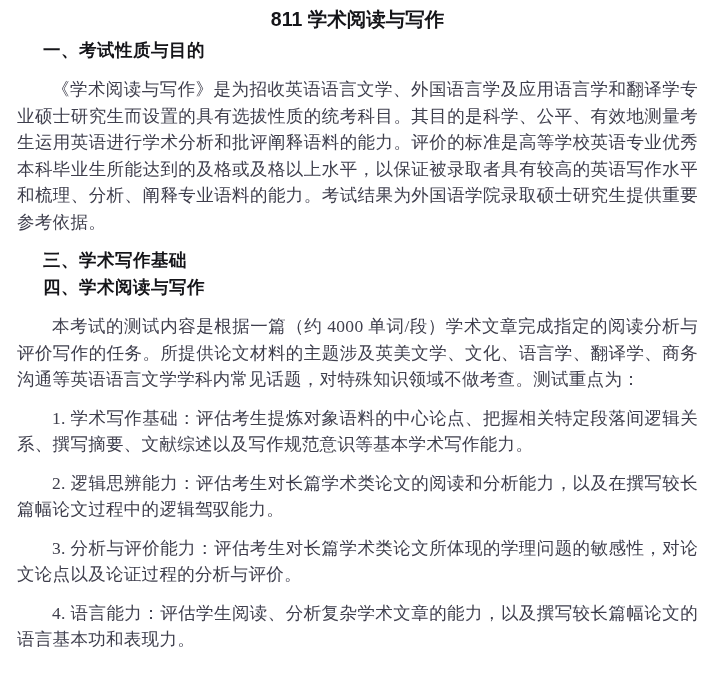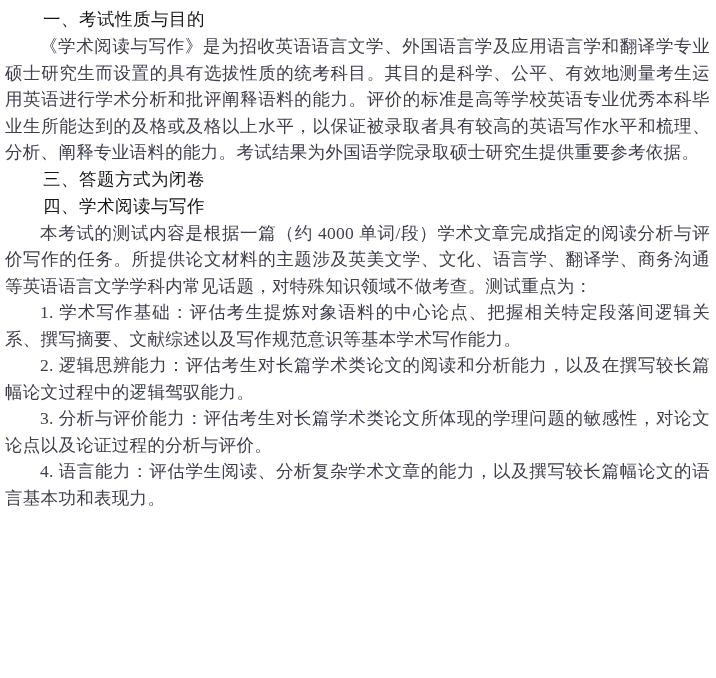--- a/index.html
+++ b/index.html
@@ -23,52 +23,53 @@
     font-family: "Liberation Sans", "DejaVu Sans", sans-serif;
     font-weight: bold;
     font-size: 19.5px;
     line-height: 26px;
     color: #151519;
     text-align: center;
     margin: 0 0 5px 0;
   }
   .section-heading {
     font-family: "Liberation Sans", "DejaVu Sans", sans-serif;
-    font-weight: normal;
+    font-weight: bold;
     font-size: 17.5px;
     line-height: 27px;
     color: #151519;
     margin: 0 0 0 38px;
     letter-spacing: 0.5px;
   }
   .para {
-    margin: 0;
+    margin: 12px;
     text-indent: 2em;
     text-align: justify;
     line-height: 26.5px;
     letter-spacing: 0.3px;
     word-break: break-all;
   }
 </style>
 </head>
 <body>
 
 <div class="page">
 
+  <h1 class="doc-title">811 学术阅读与写作</h1>
 
   <section>
     <h2 class="section-heading">一、考试性质与目的</h2>
     <p class="para">《学术阅读与写作》是为招收英语语言文学、外国语言学及应用语言学和翻译学专业硕士研究生而设置的具有选拔性质的统考科目。其目的是科学、公平、有效地测量考生运用英语进行学术分析和批评阐释语料的能力。评价的标准是高等学校英语专业优秀本科毕业生所能达到的及格或及格以上水平，以保证被录取者具有较高的英语写作水平和梳理、分析、阐释专业语料的能力。考试结果为外国语学院录取硕士研究生提供重要参考依据。</p>
   </section>
 
   <section>
   </section>
 
   <section>
-    <h2 class="section-heading">三、答题方式为闭卷</h2>
+    <h2 class="section-heading">三、学术写作基础</h2>
   </section>
 
   <section>
     <h2 class="section-heading">四、学术阅读与写作</h2>
     <p class="para">本考试的测试内容是根据一篇（约 4000 单词/段）学术文章完成指定的阅读分析与评价写作的任务。所提供论文材料的主题涉及英美文学、文化、语言学、翻译学、商务沟通等英语语言文学学科内常见话题，对特殊知识领域不做考查。测试重点为：</p>
     <p class="para">1. 学术写作基础：评估考生提炼对象语料的中心论点、把握相关特定段落间逻辑关系、撰写摘要、文献综述以及写作规范意识等基本学术写作能力。</p>
     <p class="para">2. 逻辑思辨能力：评估考生对长篇学术类论文的阅读和分析能力，以及在撰写较长篇幅论文过程中的逻辑驾驭能力。</p>
     <p class="para">3. 分析与评价能力：评估考生对长篇学术类论文所体现的学理问题的敏感性，对论文论点以及论证过程的分析与评价。</p>
     <p class="para">4. 语言能力：评估学生阅读、分析复杂学术文章的能力，以及撰写较长篇幅论文的语言基本功和表现力。</p>
   </section>

